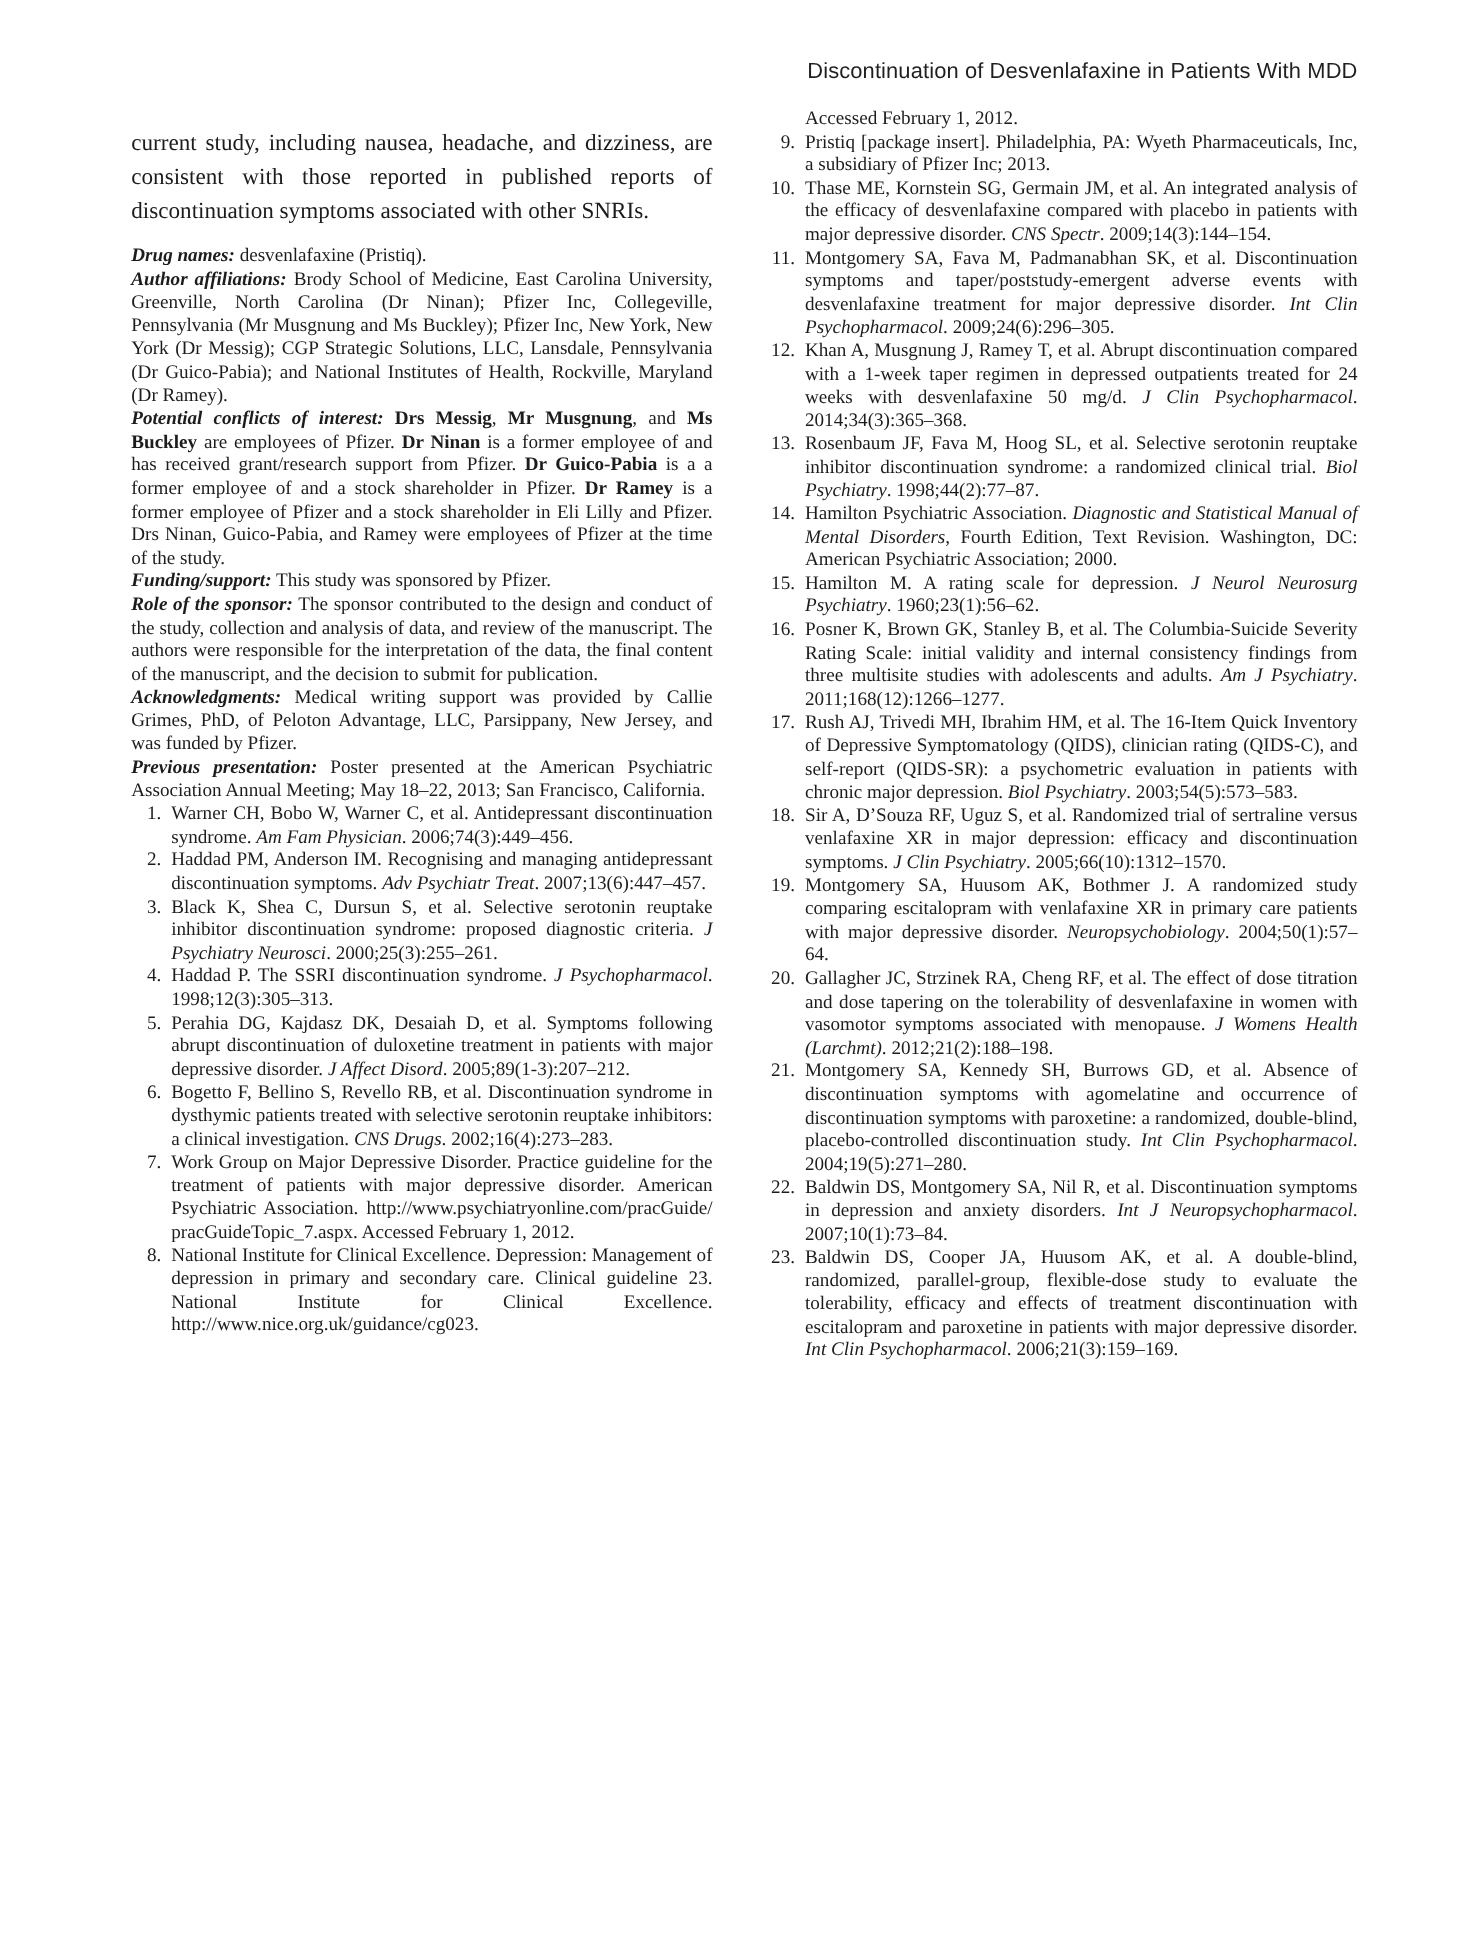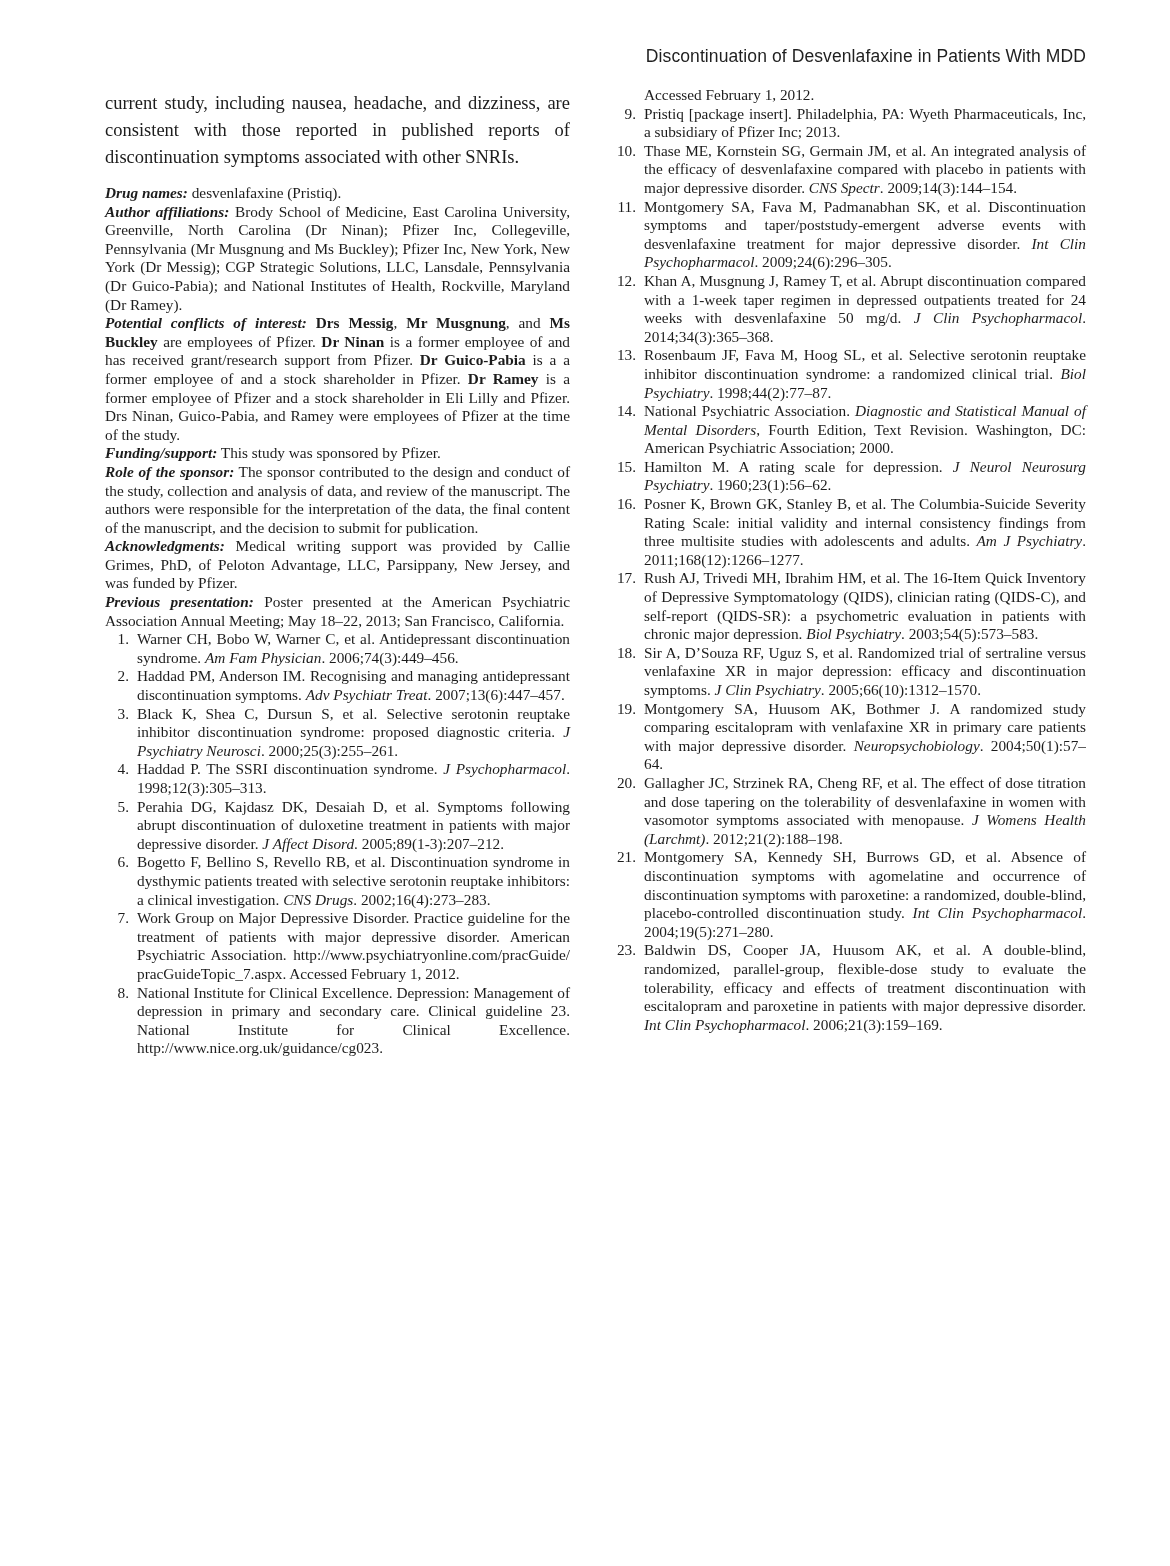--- a/index.html
+++ b/index.html
@@ -17,21 +17,21 @@
     font-size:17.5px;color:#1f1f1f;letter-spacing:0.1px;
   }
   .columns{
     position:absolute;top:86px;left:105px;
     display:flex;gap:42px;
   }
   .col-left{width:465px;}
   .col-right{width:474px;}
   .opening{
     font-size:18.5px;line-height:27px;text-align:justify;
-    margin:4px 0 13px 0;
+    margin:16px 0 13px 0;
   }
   .meta{
     font-size:15.3px;line-height:18.6px;text-align:justify;margin:0;
   }
   .meta-label{font-weight:700;font-style:italic;}
   .refs-heading{
     font-family:"Liberation Sans", sans-serif;
     font-size:16.5px;font-weight:700;text-align:center;
     color:#191919;letter-spacing:0.3px;
     margin:15px 0 10px 0;
@@ -134,21 +134,21 @@
           <li class="ref">
             <span class="ref-num">12.</span>
             <span class="ref-text"><span>Khan A, Musgnung J, Ramey T, et al. Abrupt discontinuation compared with a 1-week taper regimen in depressed outpatients treated for 24 weeks with desvenlafaxine 50 mg/d. </span><span class="i">J Clin Psychopharmacol</span><span>. 2014;34(3):365–368.</span></span>
           </li>
           <li class="ref">
             <span class="ref-num">13.</span>
             <span class="ref-text"><span>Rosenbaum JF, Fava M, Hoog SL, et al. Selective serotonin reuptake inhibitor discontinuation syndrome: a randomized clinical trial. </span><span class="i">Biol Psychiatry</span><span>. 1998;44(2):77–87.</span></span>
           </li>
           <li class="ref">
             <span class="ref-num">14.</span>
-            <span class="ref-text"><span>National Psychiatric Association. </span><span class="i">Diagnostic and Statistical Manual of Mental Disorders</span><span>, Fourth Edition, Text Revision. Washington, DC: American Psychiatric Association; 2000.</span></span>
+            <span class="ref-text"><span>Hamilton Psychiatric Association. </span><span class="i">Diagnostic and Statistical Manual of Mental Disorders</span><span>, Fourth Edition, Text Revision. Washington, DC: American Psychiatric Association; 2000.</span></span>
           </li>
           <li class="ref">
             <span class="ref-num">15.</span>
             <span class="ref-text"><span>Hamilton M. A rating scale for depression. </span><span class="i">J Neurol Neurosurg Psychiatry</span><span>. 1960;23(1):56–62.</span></span>
           </li>
           <li class="ref">
             <span class="ref-num">16.</span>
             <span class="ref-text"><span>Posner K, Brown GK, Stanley B, et al. The Columbia-Suicide Severity Rating Scale: initial validity and internal consistency findings from three multisite studies with adolescents and adults. </span><span class="i">Am J Psychiatry</span><span>. 2011;168(12):1266–1277.</span></span>
           </li>
           <li class="ref">
@@ -165,20 +165,24 @@
           </li>
           <li class="ref">
             <span class="ref-num">20.</span>
             <span class="ref-text"><span>Gallagher JC, Strzinek RA, Cheng RF, et al. The effect of dose titration and dose tapering on the tolerability of desvenlafaxine in women with vasomotor symptoms associated with menopause. </span><span class="i">J Womens Health (Larchmt)</span><span>. 2012;21(2):188–198.</span></span>
           </li>
           <li class="ref">
             <span class="ref-num">21.</span>
             <span class="ref-text"><span>Montgomery SA, Kennedy SH, Burrows GD, et al. Absence of discontinuation symptoms with agomelatine and occurrence of discontinuation symptoms with paroxetine: a randomized, double-blind, placebo-controlled discontinuation study. </span><span class="i">Int Clin Psychopharmacol</span><span>. 2004;19(5):271–280.</span></span>
           </li>
           <li class="ref">
+            <span class="ref-num">22.</span>
+            <span class="ref-text"><span>Baldwin DS, Montgomery SA, Nil R, et al. Discontinuation symptoms in depression and anxiety disorders. </span><span class="i">Int J Neuropsychopharmacol</span><span>. 2007;10(1):73–84.</span></span>
+          </li>
+          <li class="ref">
             <span class="ref-num">23.</span>
             <span class="ref-text"><span>Baldwin DS, Cooper JA, Huusom AK, et al. A double-blind, randomized, parallel-group, flexible-dose study to evaluate the tolerability, efficacy and effects of treatment discontinuation with escitalopram and paroxetine in patients with major depressive disorder. </span><span class="i">Int Clin Psychopharmacol</span><span>. 2006;21(3):159–169.</span></span>
           </li>
         </ol>
     </div>
   </div>
 
   <div class="footer-left">
     <div>Prim Care Companion CNS Disord</div>
     <div>2015;17(1):doi:10.4088/PCC.14m01715</div>

